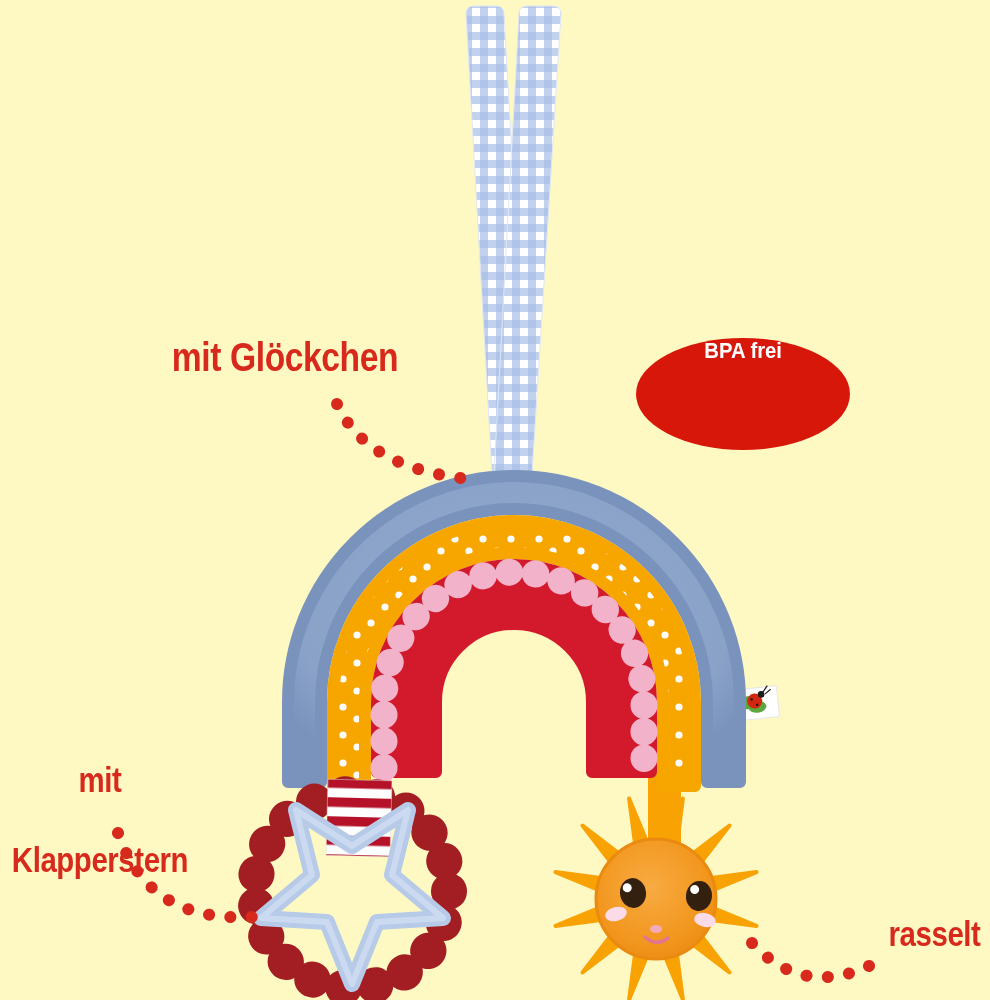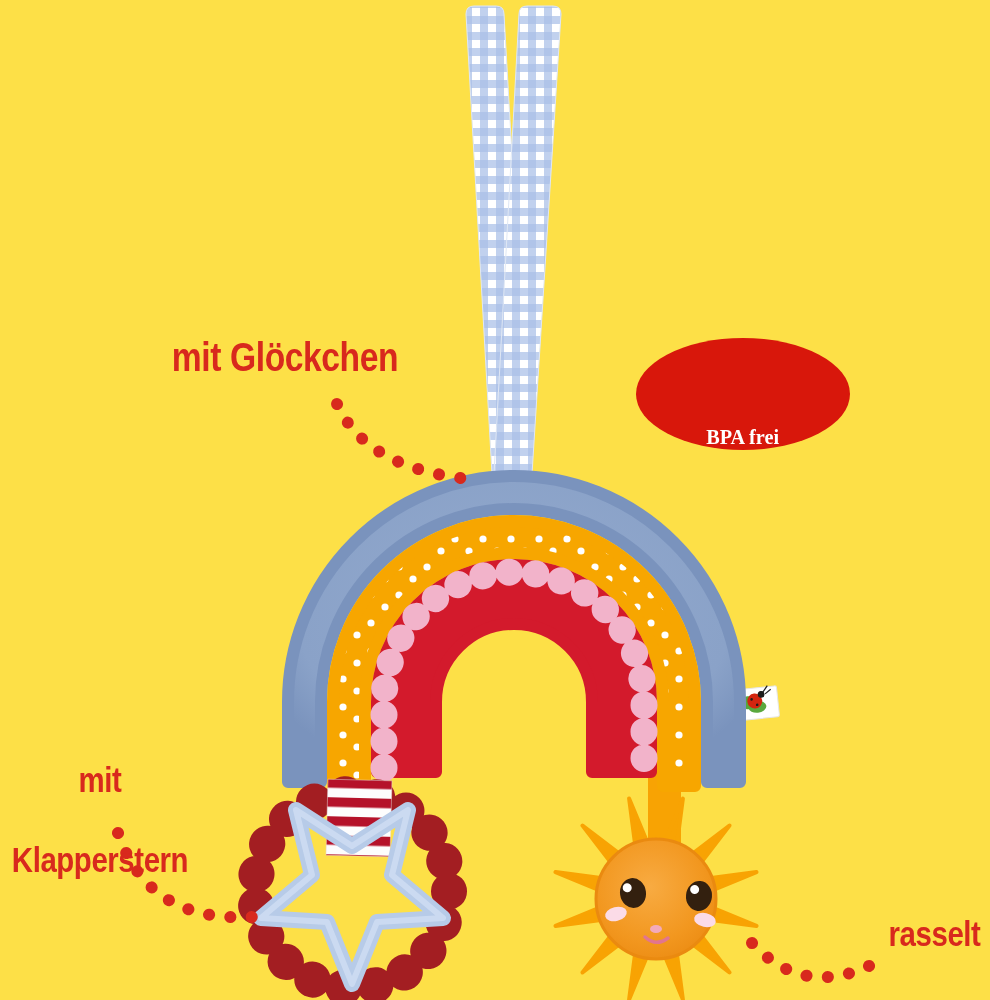--- a/index.html
+++ b/index.html
@@ -1,30 +1,30 @@
 <!DOCTYPE html>
 <html style="--label-red: #d8291d; --dot-red: #d8291d; --badge-red: #d8170b; --badge-text: #ffffff; --gingham-blue: #a9c0e8; --plush-blue: #8AA2C8; --plush-blue-edge: #7a93bd; --arc-orange: #f7a600; --arc-red: #d31a2c; --pompom-pink: #f2b3ca; --stripe-red: #b5122a; --star-blue: #b7cbe8; --star-blue-light: #cfddf2; --bead-red: #a31e22; --sun-orange: #f2971f; --ray-orange: #f8a303;"><head>
 <meta charset="utf-8">
 <style>
   html,body{margin:0;padding:0;background:#fff;}
   .stage{
-    position:relative;width:990px;height:1000px;background:#fde047;overflow:hidden;
+    position:relative;width:990px;height:1000px;background:#fef9c3;overflow:hidden;
     font-family:"Liberation Sans",sans-serif;
   }
   .stage svg{position:absolute;left:0;top:0;}
   .label{
     position:absolute;color:var(--label-red,#d8291d);font-weight:600;
     letter-spacing:-.5px;text-align:center;white-space:pre-line;
   }
   #label-bell{left:140px;top:334px;width:290px;font-size:41px;transform:scaleX(.82);}
   #label-star{left:-5px;top:720px;width:210px;font-size:35px;line-height:40px;transform:scaleX(.84);}
   #label-rattle{left:872px;top:914px;width:125px;font-size:35px;transform:scaleX(.84);}
   .badge{
     position:absolute;left:636px;top:338px;width:214px;height:112px;border-radius:50%;
-    background:var(--badge-red,#d8170b);display:flex;align-items:flex-end;justify-content:center;font-family:Liberation Serif, serif;
+    background:var(--badge-red,#d8170b);display:flex;align-items:flex-start;justify-content:center;
   }
   .badge span{
     color:var(--badge-text,#ffffff);font-weight:bold;font-size:22px;transform:scaleX(.92);
   }
 </style>
 </head>
 <body>
 
 <div class="stage">
 

